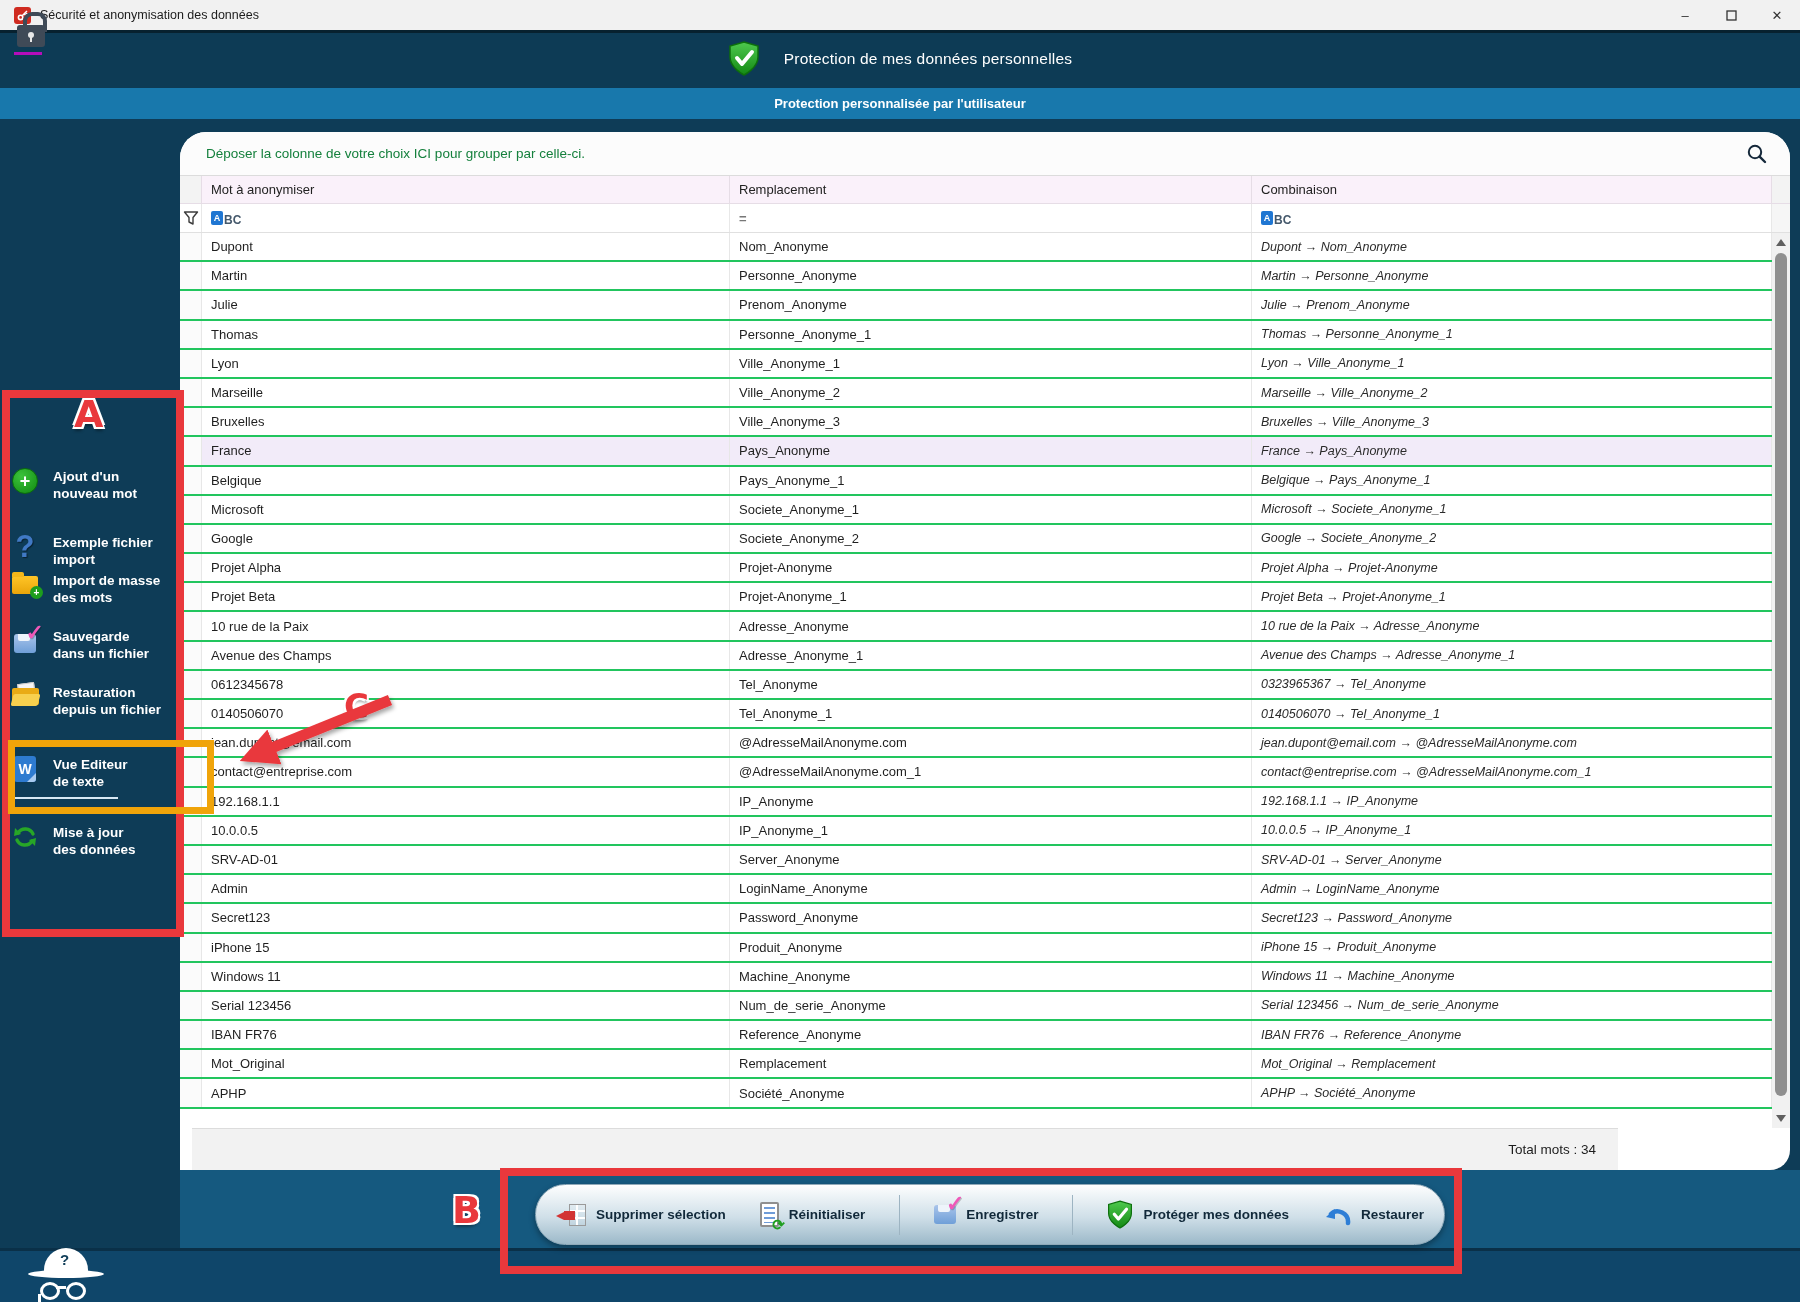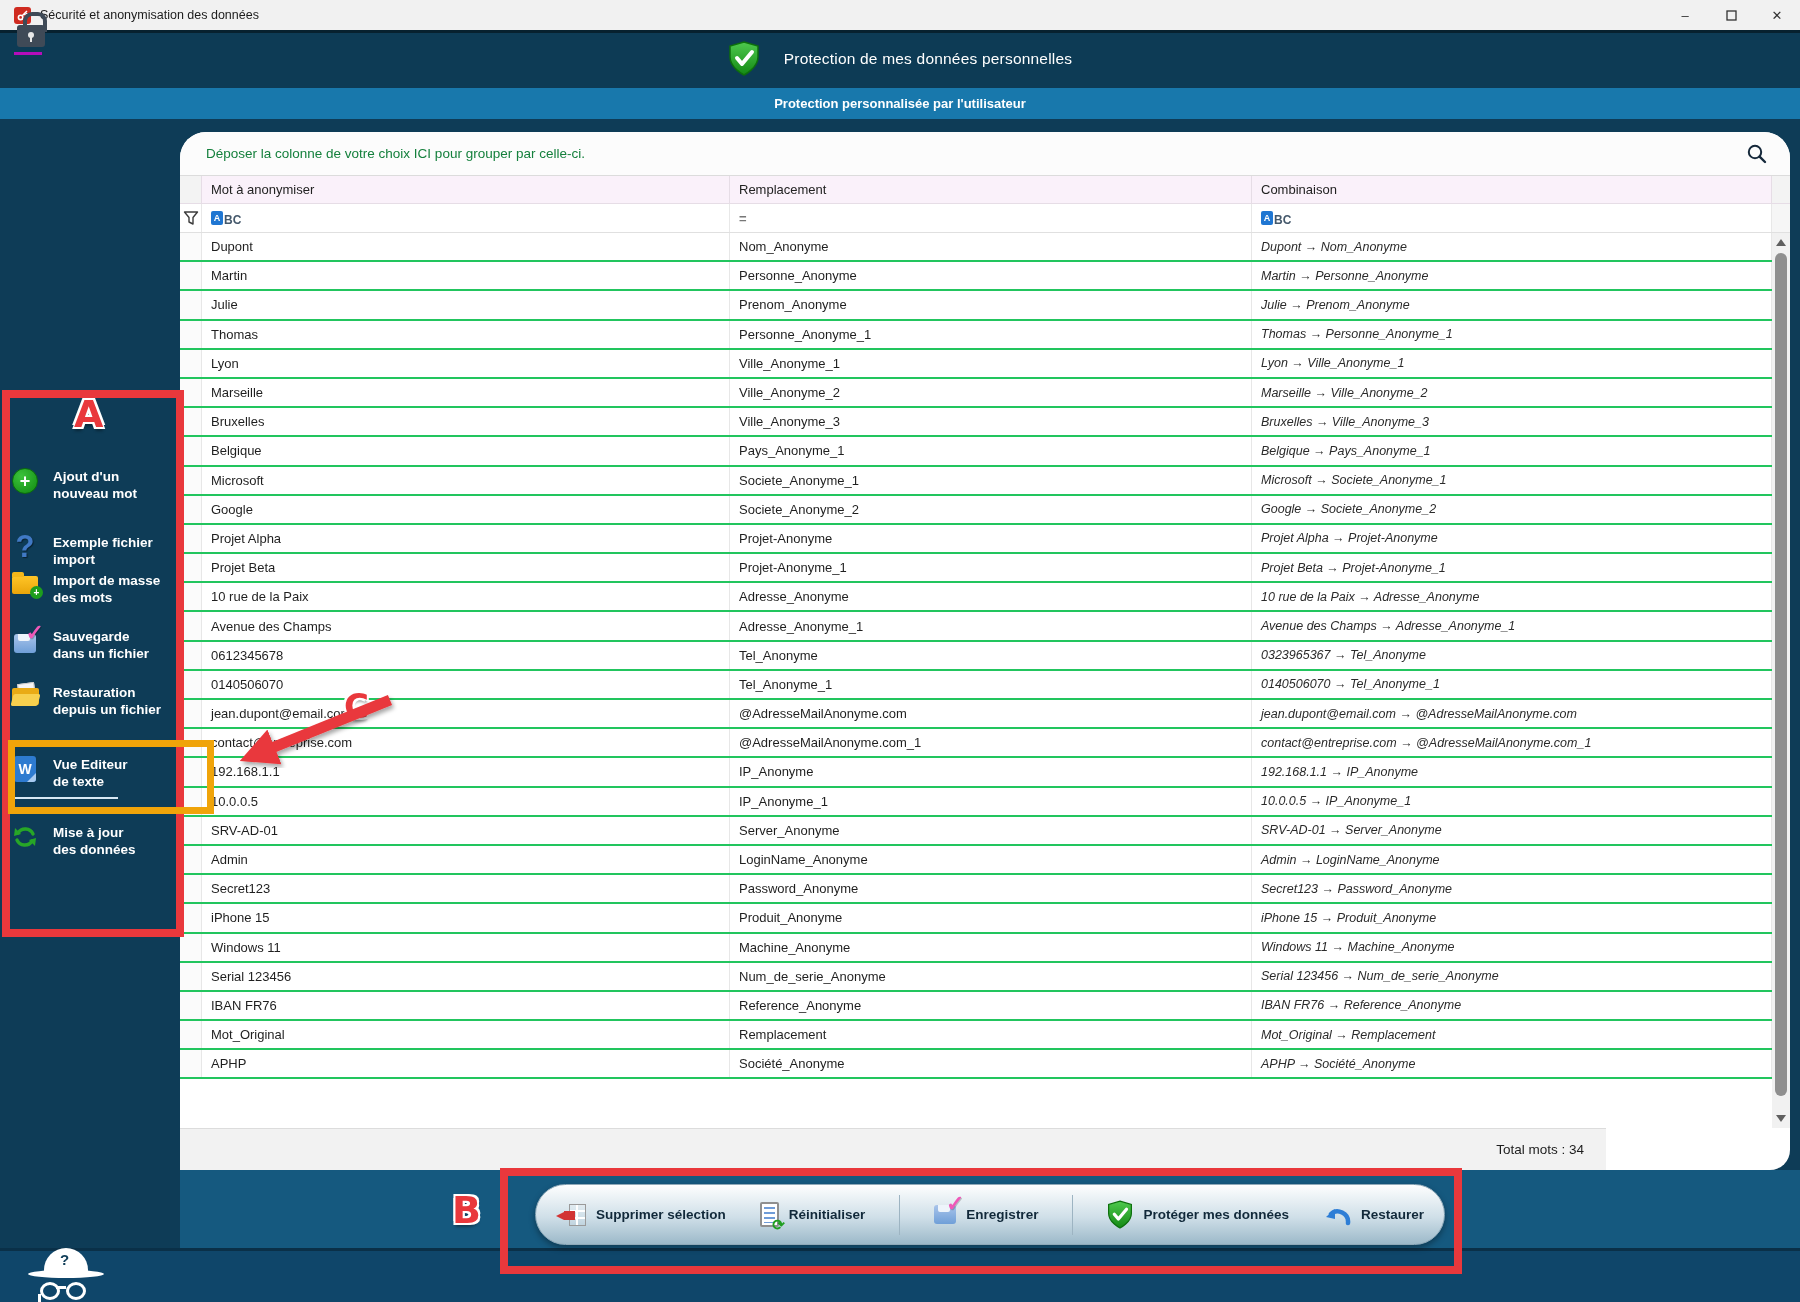--- a/index.html
+++ b/index.html
@@ -52,21 +52,21 @@
   .cell.ind{width:22px;background:#fbfbfb;}
   .cell.c1{width:528px;padding-left:9px;}
   .cell.c2{width:522px;padding-left:9px;}
   .cell.c3{width:520px;padding-left:9px;font-style:italic;font-size:12.5px;color:#2b2b2b;}
   
   .vscroll{position:absolute;right:0;top:101px;width:18px;height:895px;background:#f1f1f1;}
   .sb-up,.sb-down{position:absolute;left:4px;width:0;height:0;cursor:pointer;}
   .sb-up{top:6px;border-left:5px solid transparent;border-right:5px solid transparent;border-bottom:7px solid #5f5f5f;}
   .sb-down{bottom:6px;border-left:5px solid transparent;border-right:5px solid transparent;border-top:7px solid #5f5f5f;}
   .sb-thumb{position:absolute;left:3px;top:20px;width:12px;height:843px;background:#8f8f8f;border-radius:6px;cursor:grab;}
-  .tfoot{position:absolute;left:0;top:996px;width:1426px;height:42px;background:#f2f2f2;border-top:1px solid #dcdcdc;box-sizing:border-box;display:flex;align-items:center;justify-content:flex-end;}
+  .tfoot{position:absolute;left:12px;top:996px;width:1426px;height:42px;background:#f2f2f2;border-top:1px solid #dcdcdc;box-sizing:border-box;display:flex;align-items:center;justify-content:flex-end;}
   .tfoot span{font-size:13.5px;color:#1d1d1d;margin-right:22px;}
   
   .side-item{position:absolute;left:10px;width:168px;display:flex;gap:13px;cursor:pointer;}
   .side-icon{width:30px;flex:0 0 30px;display:flex;align-items:flex-start;justify-content:center;}
   .side-label{color:#fff;font-size:13.5px;font-weight:bold;line-height:17px;}
   .ic-plus{width:24px;height:24px;border-radius:50%;background:radial-gradient(circle at 35% 30%,#3cc23c,#118a11);border:1px solid #0a6d0a;color:#fff;font-size:18px;font-weight:bold;display:flex;align-items:center;justify-content:center;line-height:1;}
   .ic-question{font-size:31px;font-weight:bold;color:#4079c4;line-height:26px;text-shadow:1px 1px 1px rgba(0,0,0,.45);}
   .ic-folder{position:relative;width:26px;height:18px;background:linear-gradient(#ffc527,#e9a50a);border-radius:2px;margin-top:4px;}
   .ic-folder:before{content:"";position:absolute;left:0;top:-4px;width:12px;height:5px;background:#f4b71a;border-radius:2px 2px 0 0;}
   .plus-badge{position:absolute;right:-5px;bottom:-5px;width:13px;height:13px;border-radius:50%;background:#1d9e1d;color:#fff;font-size:10px;font-weight:bold;display:flex;align-items:center;justify-content:center;line-height:1;}
@@ -252,20 +252,26 @@
     <div class="cell c3">Marseille → Ville_Anonyme_2</div>
   </div>
 
   <div class="trow">
     <div class="cell ind"></div>
     <div class="cell c1">Bruxelles</div>
     <div class="cell c2">Ville_Anonyme_3</div>
     <div class="cell c3">Bruxelles → Ville_Anonyme_3</div>
   </div>
 
+  <div class="trow hl">
+    <div class="cell ind"></div>
+    <div class="cell c1">France</div>
+    <div class="cell c2">Pays_Anonyme</div>
+    <div class="cell c3">France → Pays_Anonyme</div>
+  </div>
 
   <div class="trow">
     <div class="cell ind"></div>
     <div class="cell c1">Belgique</div>
     <div class="cell c2">Pays_Anonyme_1</div>
     <div class="cell c3">Belgique → Pays_Anonyme_1</div>
   </div>
 
   <div class="trow">
     <div class="cell ind"></div>

